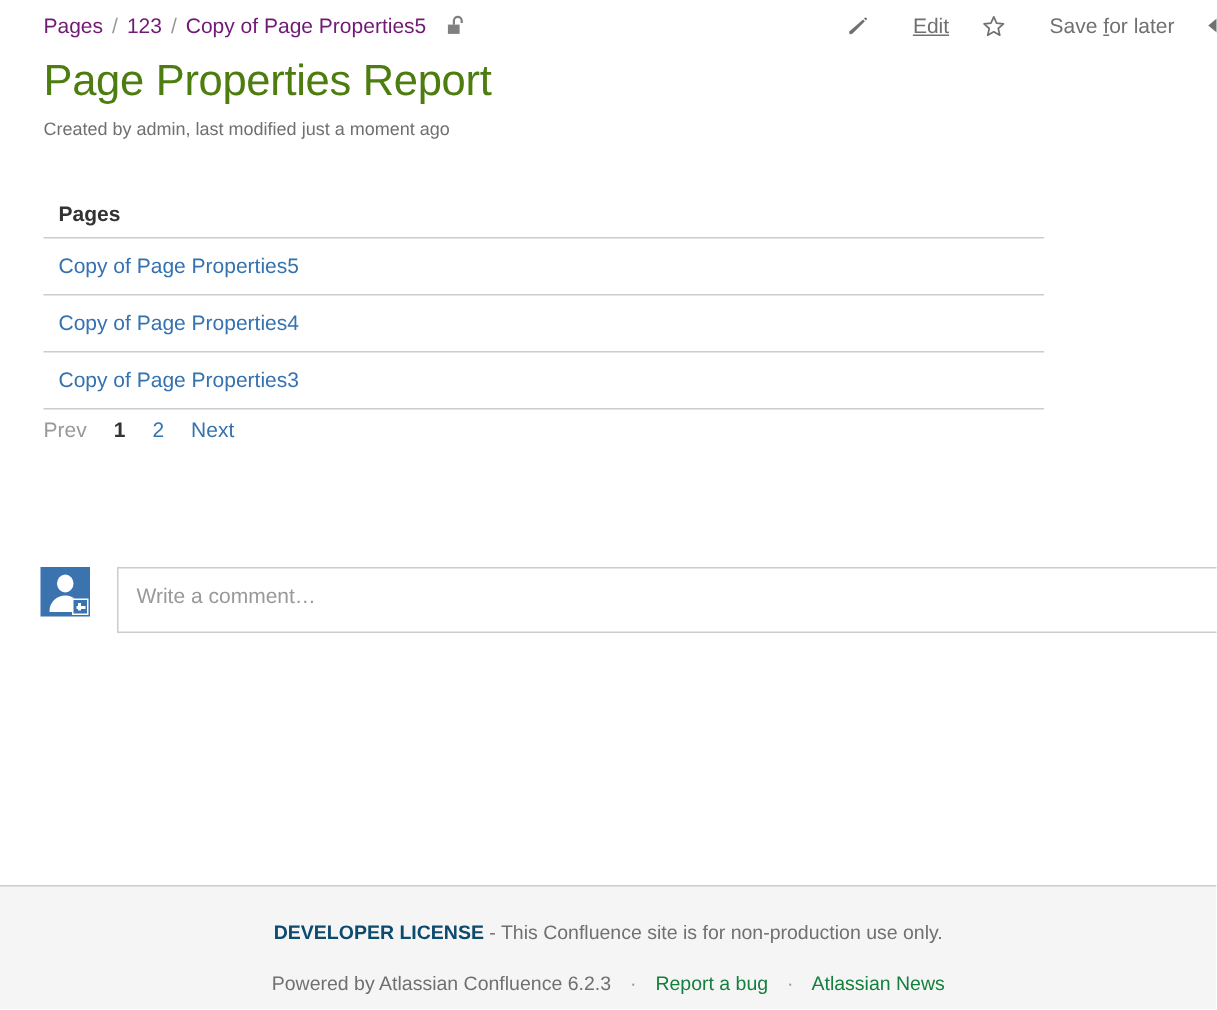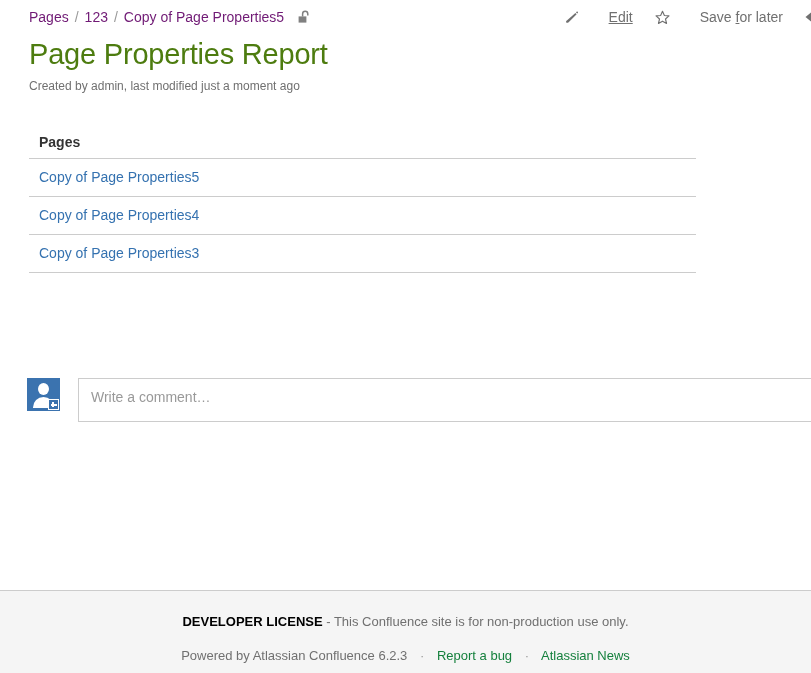--- a/index.html
+++ b/index.html
@@ -262,21 +262,21 @@
     border-top: 1px solid #cccccc;
     text-align: center;
   }
   .footer-license {
     margin-top: 22px;
     font-size: 13px;
     color: #707070;
     line-height: 18px;
   }
   .footer-license b {
-    color: #000000;
+    color: #0c4a6e;
     font-weight: bold;
   }
   .footer-meta {
     margin-top: 16px;
     font-size: 13px;
     color: #707070;
     line-height: 18px;
   }
   .footer-meta a {
     color: #15803d;
@@ -356,20 +356,26 @@
         </td>
       </tr>
       <tr>
         <td>
           <a>Copy of Page Properties3</a>
         </td>
       </tr>
     </tbody>
   </table>
 
+  <div class="pagination">
+    <span class="pg disabled">Prev</span>
+    <span class="pg current">1</span>
+    <a class="pg">2</a>
+    <a class="pg">Next</a>
+  </div>
 
 
   <div class="comment-row">
     <div class="avatar">
       <span class="head"></span>
       <span class="body"></span>
       <span class="plus"></span>
     </div>
     <textarea class="comment-input" placeholder="Write a comment…" style=""></textarea>
   </div>

